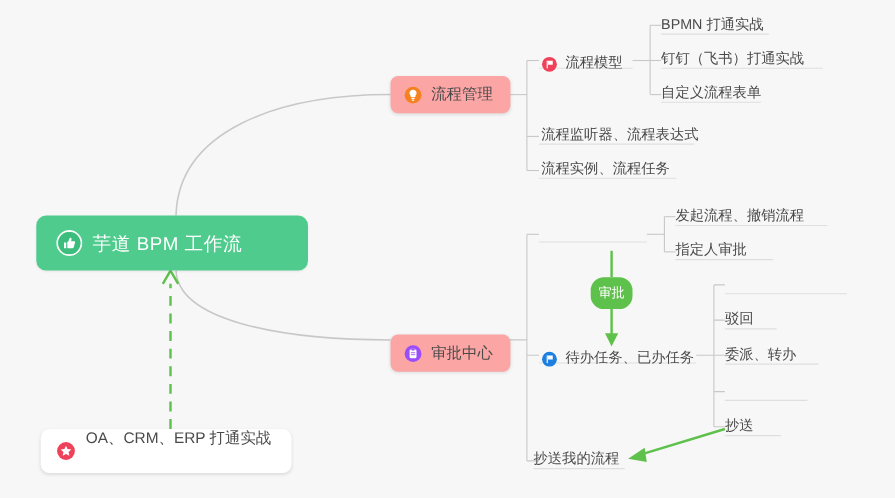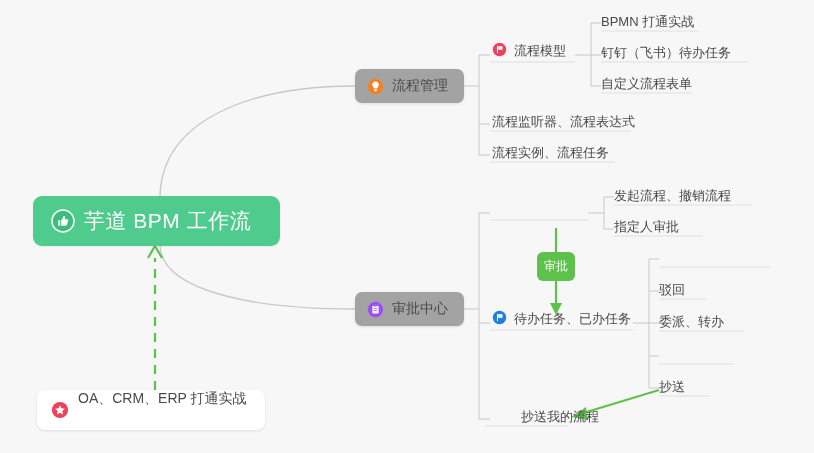--- a/index.html
+++ b/index.html
@@ -39,50 +39,50 @@
     background: #4ecb8d;
     border-radius: 9px;
     display: flex;
     align-items: center;
     box-sizing: border-box;
     padding-left: 18px;
     box-shadow: 0 1px 2px rgba(0,0,0,0.06);
   }
   .root-label {
     color: #ffffff;
-    font-size: 21px;
+    font-size: 17px;
     letter-spacing: 0.5px;
     margin-left: 9px;
     white-space: nowrap;
   }
 
   
   .branch-node {
     position: absolute;
-    background: #a3a3a3;
+    background: #fca5a5;
     border-radius: 7px;
     display: flex;
     align-items: center;
     box-sizing: border-box;
     padding: 0 16px 0 12px;
     height: 34px;
     box-shadow: 0 1px 3px rgba(0,0,0,0.10);
   }
   .branch-label {
     color: #4a4a4a;
     font-size: 14px;
     margin-left: 8px;
     white-space: nowrap;
   }
 
   
   .l2-node {
     position: absolute;
     display: flex;
-    align-items: flex-start;
+    align-items: flex-end;
     height: 26px;
     box-sizing: border-box;
     padding-bottom: 2px;
     white-space: nowrap;
   }
   .l2-label {
     color: #4a4a4a;
     font-size: 13px;
     margin-left: 7px;
     white-space: nowrap;
@@ -120,21 +120,21 @@
   }
 
   
   .badge-node {
     position: absolute;
     left: 537px;
     top: 252px;
     width: 38px;
     height: 29px;
     background: #5ec14b;
-    border-radius: 6px;
+    border-radius: 12px;
     display: flex;
     align-items: center;
     justify-content: center;
   }
   .badge-label {
     color: #ffffff;
     font-size: 12px;
     white-space: nowrap;
   }
 
@@ -233,21 +233,21 @@
       <svg width="17" height="17" viewBox="0 0 20 20">
         <circle cx="10" cy="10" r="9" fill="#f58220"></circle>
         <path d="M10 4.2 C7.8 4.2 6.2 5.8 6.2 7.8 C6.2 9.2 7.0 10.0 7.5 10.8 L7.5 12.2 L12.5 12.2 L12.5 10.8 C13.0 10.0 13.8 9.2 13.8 7.8 C13.8 5.8 12.2 4.2 10 4.2 Z" fill="#ffffff"></path>
         <rect x="8.2" y="13.0" width="3.6" height="1.3" rx="0.6" fill="#ffffff"></rect>
         <rect x="8.7" y="14.8" width="2.6" height="1.1" rx="0.5" fill="#ffffff"></rect>
       </svg>
     </span>
     <span class="branch-label">流程管理</span>
   </div>
 
-  <div class="branch-node" style="left:355px; top:292px;">
+  <div class="branch-node" style="left:355px; top:304px;">
     <span class="icon">
       <svg width="17" height="17" viewBox="0 0 20 20">
         <circle cx="10" cy="10" r="9" fill="#9b4dfb"></circle>
         <rect x="6.3" y="5.6" width="7.4" height="9.2" rx="1.2" fill="#ffffff"></rect>
         <rect x="8.3" y="4.3" width="3.4" height="2.3" rx="0.8" fill="#ffffff"></rect>
         <rect x="8.3" y="4.3" width="3.4" height="2.3" rx="0.8" fill="#9b4dfb"></rect>
         <rect x="7.7" y="8.6" width="4.6" height="0.9" fill="#9b4dfb"></rect>
         <rect x="7.7" y="10.7" width="4.6" height="0.9" fill="#9b4dfb"></rect>
       </svg>
     </span>
@@ -259,21 +259,21 @@
       <svg width="15" height="15" viewBox="0 0 20 20">
         <circle cx="10" cy="10" r="9" fill="#f0415a"></circle>
         <rect x="6.6" y="5.2" width="1.4" height="9.8" rx="0.6" fill="#ffffff"></rect>
         <path d="M8.3 5.6 L14.0 5.6 L14.0 10.4 L8.3 10.4 Z" fill="#ffffff"></path>
       </svg>
     </span>
     <span class="l2-label">流程模型</span>
   </div>
 
   <div class="leaf-node" style="left:601px; top:11px;">BPMN 打通实战</div>
-  <div class="leaf-node" style="left:601px; top:42px;">钉钉（飞书）待办任务</div>
+  <div class="leaf-node" style="left:601px; top:42px;">钉钉（飞书）打通实战</div>
   <div class="leaf-node" style="left:601px; top:73px;">自定义流程表单</div>
 
   <div class="leaf-node" style="left:492px; top:111px;">流程监听器、流程表达式</div>
   <div class="leaf-node" style="left:492px; top:142px;">流程实例、流程任务</div>
 
   <div class="leaf-node" style="left:614px; top:185px;">发起流程、撤销流程</div>
   <div class="leaf-node" style="left:614px; top:216px;">指定人审批</div>
 
   <div class="l2-node" style="left:492px; top:310px;">
     <span class="icon">
@@ -282,21 +282,21 @@
         <rect x="6.6" y="5.2" width="1.4" height="9.8" rx="0.6" fill="#ffffff"></rect>
         <path d="M8.3 5.6 L14.0 5.6 L14.0 10.4 L8.3 10.4 Z" fill="#ffffff"></path>
       </svg>
     </span>
     <span class="l2-label">待办任务、已办任务</span>
   </div>
   <div class="leaf-node" style="left:659px; top:279px;">驳回</div>
   <div class="leaf-node" style="left:659px; top:311px;">委派、转办</div>
   <div class="leaf-node" style="left:659px; top:376px;">抄送</div>
 
-  <div class="leaf-node" style="left:485px; top:406px;margin-left:36px;">抄送我的流程</div>
+  <div class="leaf-node" style="left:485px; top:406px;">抄送我的流程</div>
 
   <div class="badge-node">
     <span class="badge-label">审批</span>
   </div>
 
   <div class="callout-node">
     <span class="icon">
       <svg width="18" height="18" viewBox="0 0 20 20">
         <circle cx="10" cy="10" r="9" fill="#f0415a"></circle>
         <path d="M10 4.6 L11.6 8.1 L15.4 8.5 L12.6 11.1 L13.4 14.9 L10 13.0 L6.6 14.9 L7.4 11.1 L4.6 8.5 L8.4 8.1 Z" fill="#ffffff"></path>

